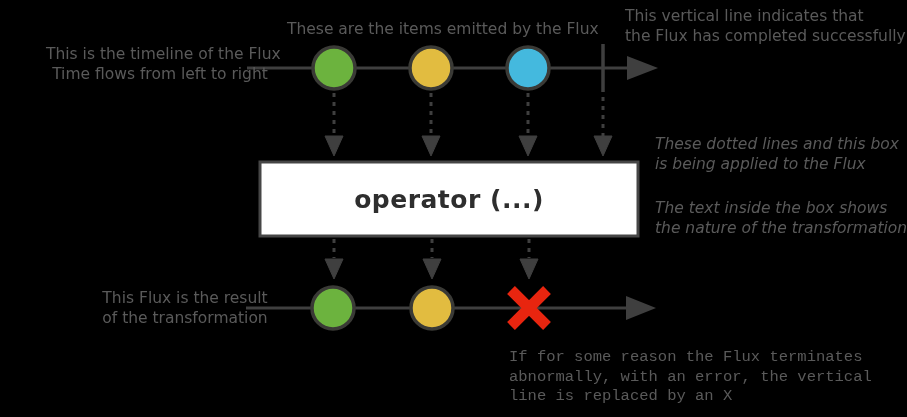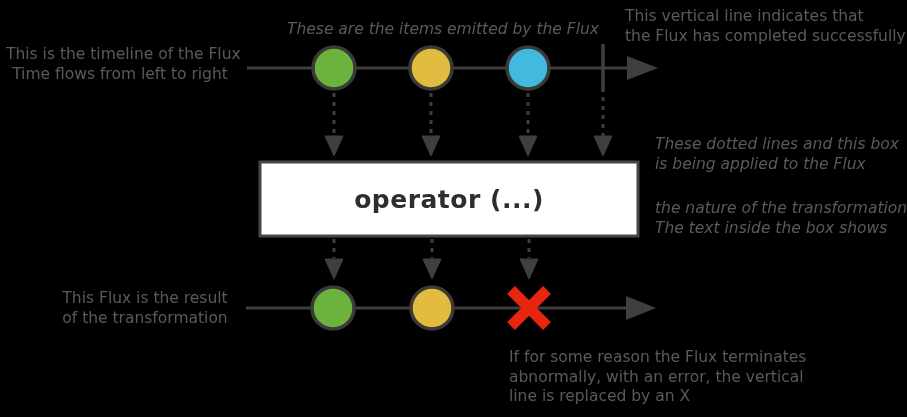--- a/index.html
+++ b/index.html
@@ -19,21 +19,21 @@
     position: absolute;
     inset: 0;
   }
   .note {
     position: absolute;
     color: #5a5a5a;
     font-size: 15.5px;
     line-height: 19.5px;
     white-space: nowrap;
   }
-  .note.center { text-align: center; }
+  .note.center { text-align: center; margin-left: 40px; }
   .note .gap { height: 25px; }
   .operator-label {
     position: absolute;
     left: 260px;
     top: 162px;
     width: 378px;
     height: 74px;
     display: flex;
     align-items: center;
     justify-content: center;
@@ -88,43 +88,43 @@
       <circle cx="432" cy="308" r="21" stroke="#3a3a36" stroke-width="3.5" fill="#e2bc40"></circle>
       <path d="M511,290 L547,326 M547,290 L511,326" stroke-width="11" stroke-linecap="butt" stroke="#e8250f"></path>
     </g>
   </svg>
 
   <div class="note center" style="left:6px; top:45px; width:228px;">
     <div>This is the timeline of the Flux</div>
     <div>Time flows from left to right</div>
   </div>
 
-  <div class="note" style="left:287px; top:20px;font-style:italic;">
+  <div class="note" style="left:287px; top:20px;">
     <div>These are the items emitted by the Flux</div>
   </div>
 
   <div class="note" style="left:597px; top:7px;margin-left:28px;">
     <div>This vertical line indicates that</div>
     <div>the Flux has completed successfully</div>
   </div>
 
   <div class="note" style="left:655px; top:135px;font-style:italic;">
     <div>These dotted lines and this box</div>
     <div>is being applied to the Flux</div>
     <div class="gap"></div>
+    <div>The text inside the box shows</div>
     <div>the nature of the transformation</div>
-    <div>The text inside the box shows</div>
   </div>
 
   <div class="operator-label">operator (...)</div>
 
   <div class="note center" style="left:45px; top:289px; width:200px;">
     <div>This Flux is the result</div>
     <div>of the transformation</div>
   </div>
 
-  <div class="note" style="left:509px; top:348px;">
+  <div class="note" style="left:509px; top:348px;font-family:Liberation Mono, monospace;">
     <div>If for some reason the Flux terminates</div>
     <div>abnormally, with an error, the vertical</div>
     <div>line is replaced by an X</div>
   </div>
 
 </div>
 
 </body></html>

